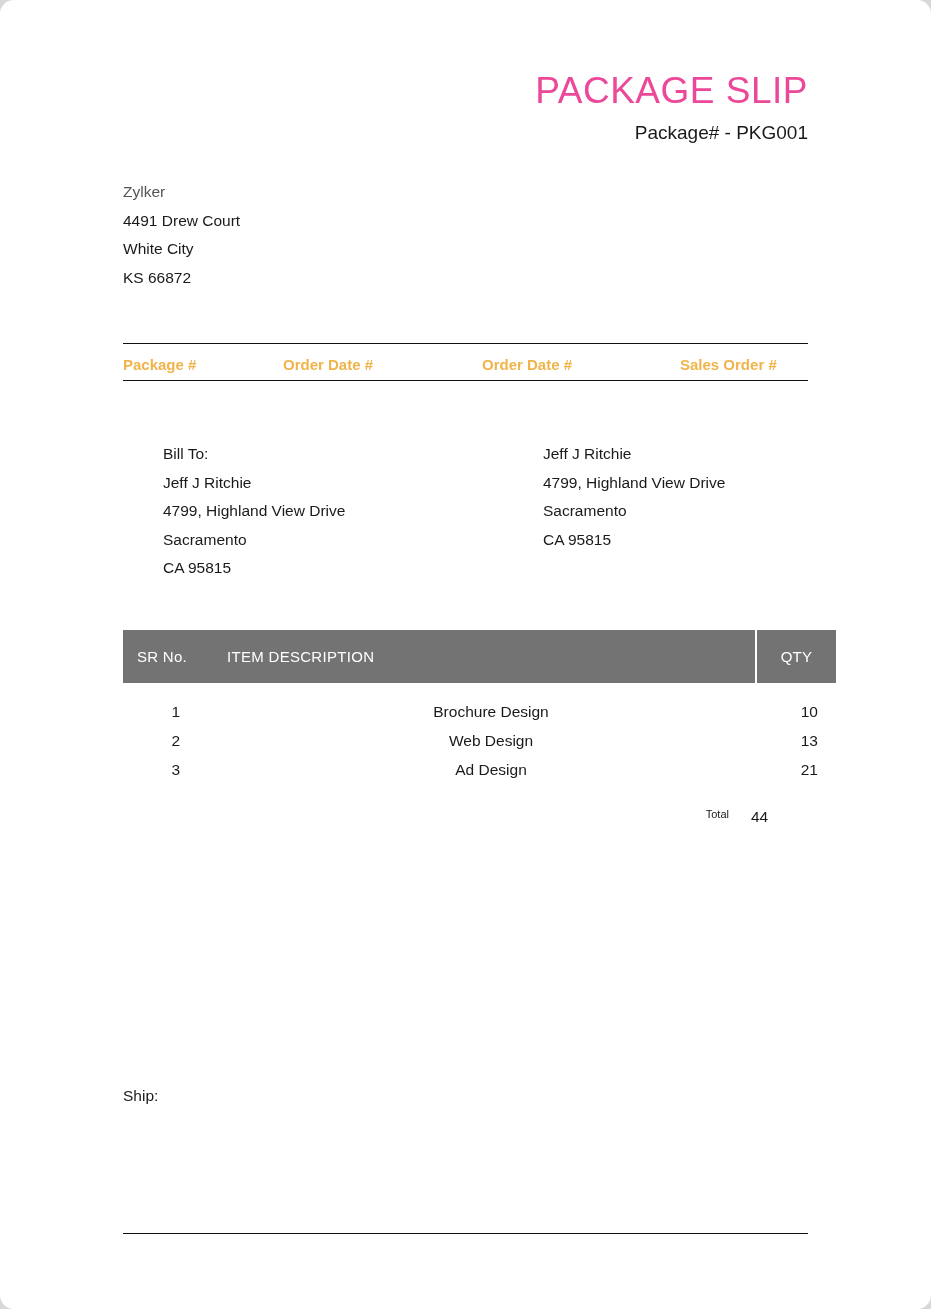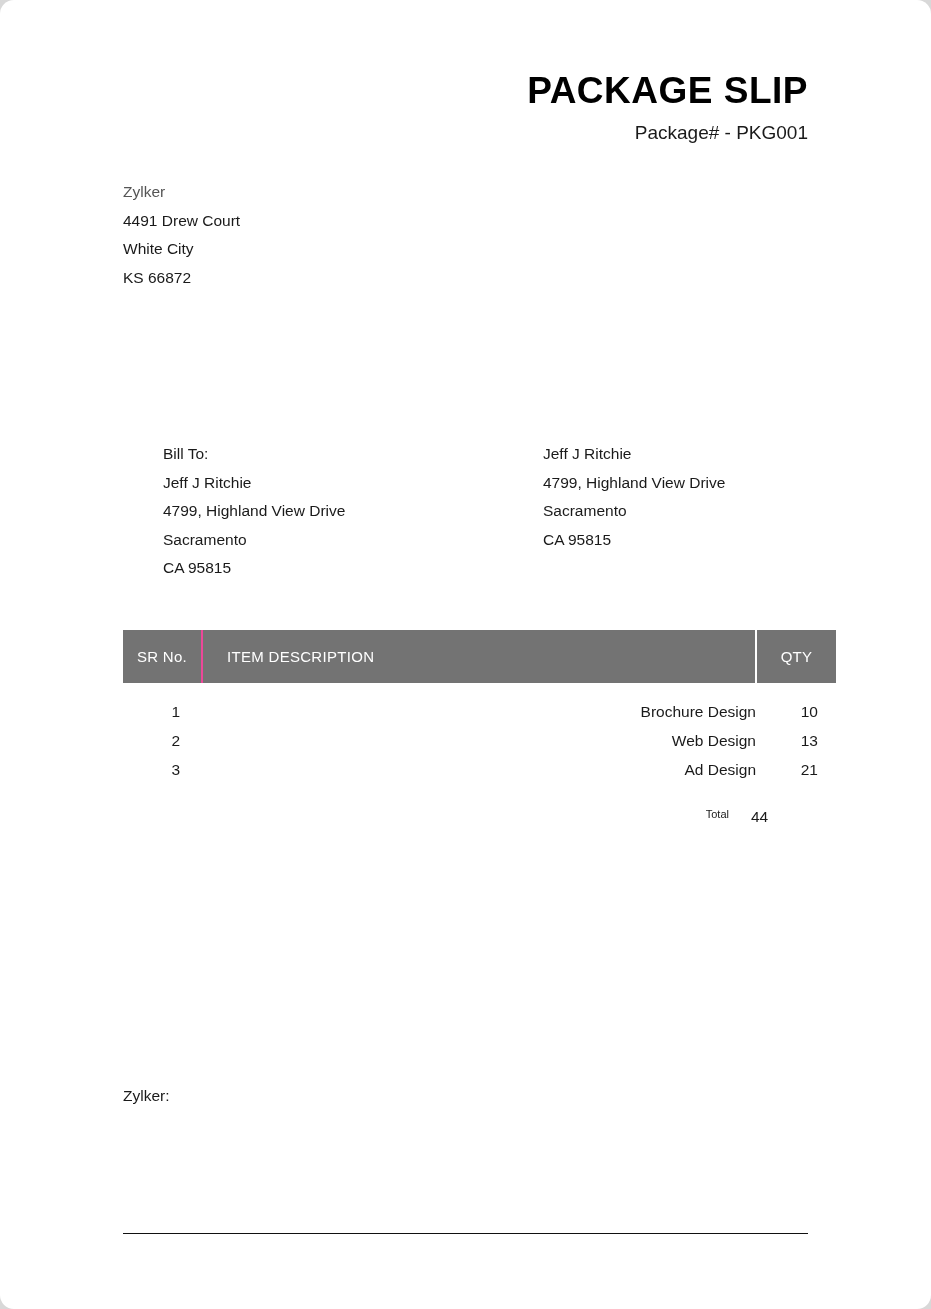--- a/index.html
+++ b/index.html
@@ -26,23 +26,23 @@
     top: 0;
     width: 685px;
   }
 
   
   .doc-title {
     position: absolute;
     right: 0;
     top: 70px;
     font-size: 37px;
-    font-weight: bold;
+    font-weight: normal;
     letter-spacing: 0.5px;
-    color: #000000;
+    color: #ec4899;
     text-align: right;
     white-space: nowrap;
   }
   .doc-subtitle {
     position: absolute;
     right: 0;
     top: 122px;
     font-size: 19px;
     color: #1a1a1a;
     text-align: right;
@@ -130,40 +130,40 @@
     padding: 0;
   }
   .items thead th.sr {
     width: 78px;
     text-align: center;
   }
   .items thead th.desc {
     width: 528px;
     text-align: left;
     padding-left: 24px;
-    border-left: 2px solid #ec4899;
+    border-left: 2px solid #737373;
     border-right: 2px solid #ffffff;
   }
   .items thead th.qty {
     width: 79px;
     text-align: center;
   }
   .items tbody td {
     font-size: 15.5px;
     color: #1a1a1a;
     height: 29px;
     padding: 0;
     vertical-align: middle;
   }
   .items tbody td.sr {
     text-align: right;
     padding-right: 22px;
   }
   .items tbody td.desc {
-    text-align: right;
+    text-align: center;
     padding-left: 24px;
   }
   .items tbody td.qty {
     text-align: right;
     padding-right: 18px;
   }
   .items tbody tr:first-child td { padding-top: 14px; }
 
   .totals {
     position: absolute;
@@ -216,20 +216,26 @@
 
     <div class="from-block">
       <div class="company">Zylker</div>
       <div>4491 Drew Court</div>
       <div>White City</div>
       <div>KS 66872</div>
     </div>
 
     <table class="meta">
       <tbody>
+          <tr>
+        <td class="mhead col1">Package #</td>
+        <td class="mhead col2">Order Date #</td>
+        <td class="mhead col3">Order Date #</td>
+        <td class="mhead col4">Sales Order #</td>
+      </tr>
     </tbody>
       </table>
 
     <div class="addr-row">
       <div class="addr-col bill">
         <div>Bill To:</div>
         <div>Jeff J Ritchie</div>
         <div>4799, Highland View Drive</div>
         <div>Sacramento</div>
         <div>CA 95815</div>
@@ -267,18 +273,18 @@
           <td class="qty">21</td>
         </tr>
       </tbody>
     </table>
 
     <div class="totals">
       <div class="label">Total</div>
       <div class="value">44</div>
     </div>
 
-    <div class="notes">Zylker:</div>
+    <div class="notes">Ship:</div>
 
     <div class="bottom-rule"></div>
 
   </div>
 </div>
 
 </body></html>

